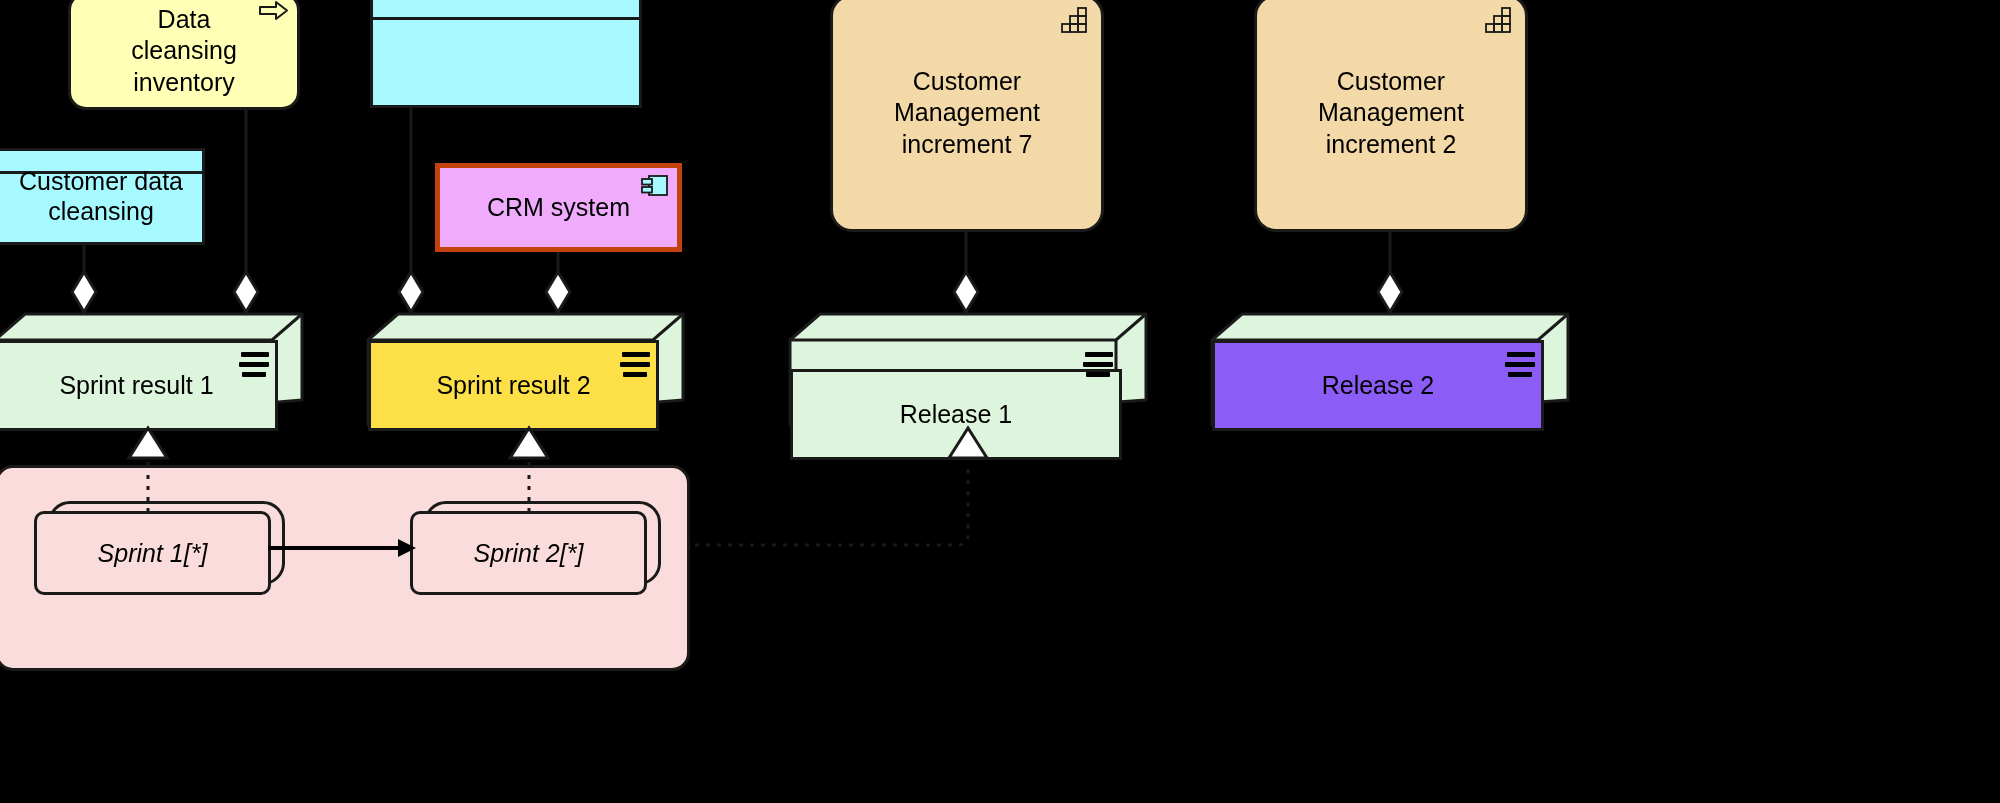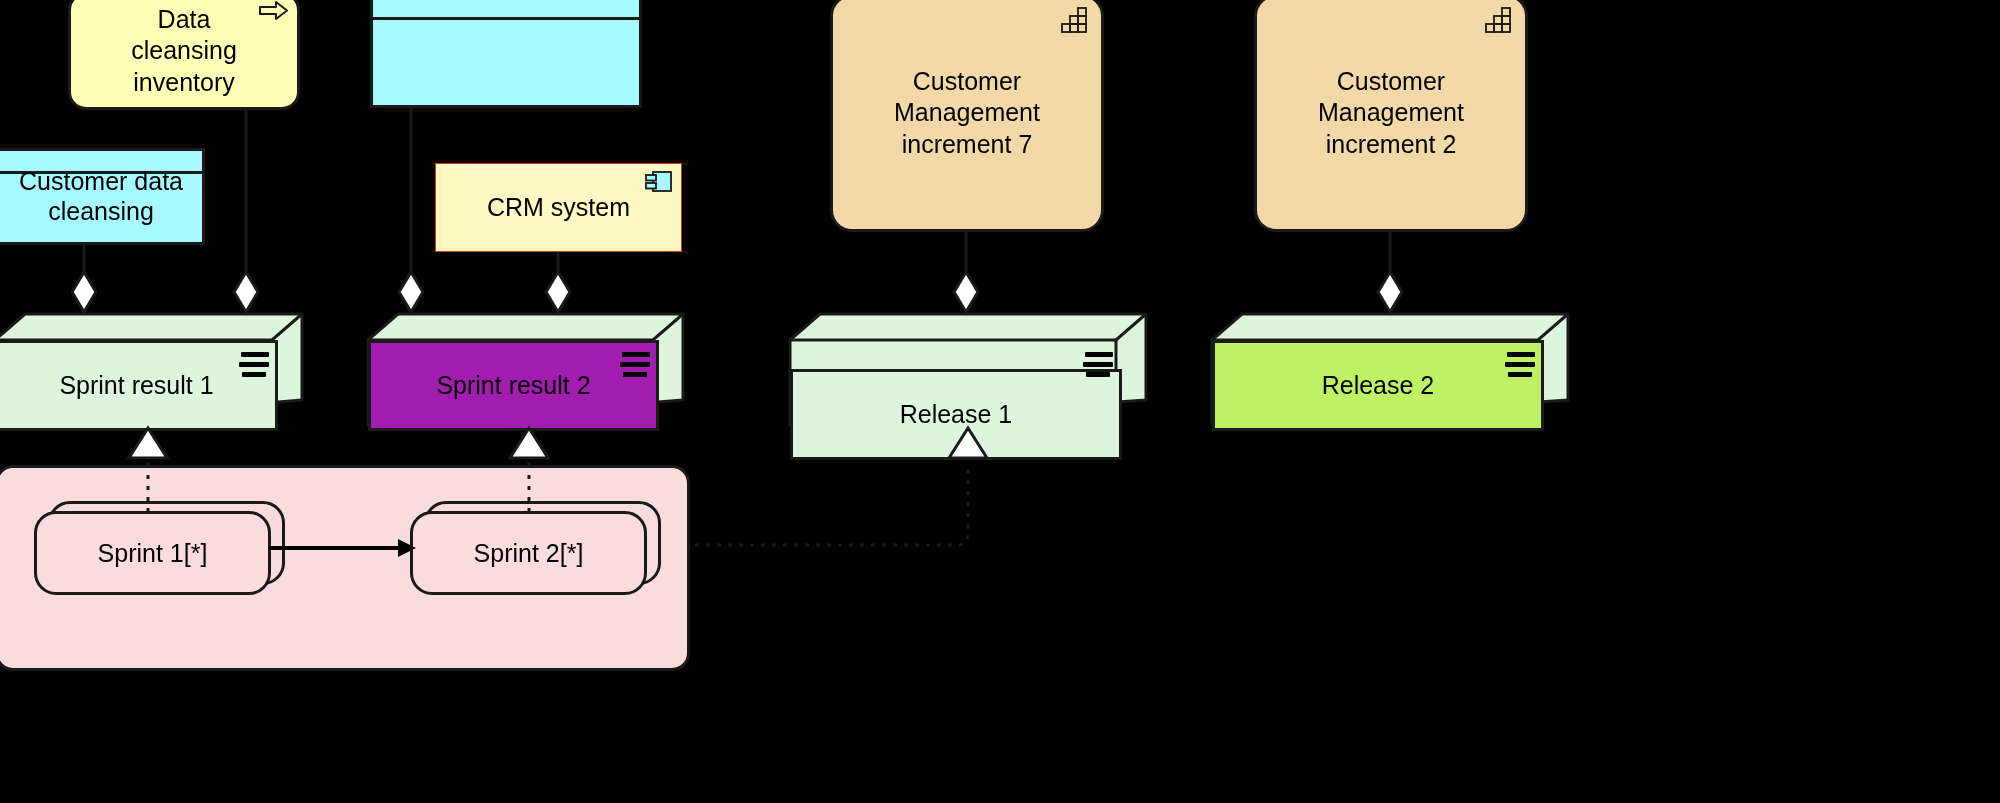--- a/index.html
+++ b/index.html
@@ -23,22 +23,22 @@
     font-size:25px;color:#000;line-height:1.18;
   }
   .bizobj .band{
     position:absolute;left:0;right:0;top:0;height:20px;
     border-bottom:3px solid #1a1a1a;
   }
   .bizobj .lbl{padding:0 8px;position:relative;z-index:2;}
 
   
   .appcomp{
-    border:1px solid #c2410c;
-    background:#fef9c3;
+    border:5px solid #c2410c;
+    background:#f0abfc;
     display:flex;align-items:center;justify-content:center;
     text-align:center;font-size:25px;color:#000;line-height:1.18;
   }
 
   
   .rounded{
     border:3px solid #1a1a1a;
     border-radius:18px;
     display:flex;align-items:center;justify-content:center;
     text-align:center;font-size:25px;color:#000;line-height:1.26;
@@ -76,24 +76,24 @@
   }
   
   .multi{position:absolute;}
   .multi .back{
     position:absolute;left:14px;top:-10px;
     border:3px solid #1a1a1a;border-radius:22px;
     background:#FBDCDC;
   }
   .multi .front{
     position:absolute;left:0;top:0;
-    border:3px solid #1a1a1a;border-radius:22px;
+    border:3px solid #1a1a1a;border-radius:10px;
     background:#FBDCDC;
     display:flex;align-items:center;justify-content:center;
-    font-size:25px;color:#000;text-align:center;
+    font-size:25px;color:#000;text-align:center;font-style:italic;
   }
 
   
   #links{position:absolute;left:0;top:0;width:2000px;height:803px;z-index:1;overflow:visible;}
   #links2{position:absolute;left:0;top:0;width:2000px;height:803px;z-index:6;overflow:visible;pointer-events:none;}
 </style>
 </head>
 <body>
 
 <div id="stage">
@@ -237,21 +237,21 @@
         <i></i>
     </span>
   </div>
 
   <div class="prism" style="left:368px;top:310px;width:315px;height:115px;z-index:3;">
     <svg width="315" height="115" viewBox="0 0 315 115">
       <polygon points="0,115 0,30 30,4 315,4 315,90" fill="#DCF5DC" stroke="#1a1a1a" stroke-width="3" stroke-linejoin="round"></polygon>
       <polyline points="0,30 285,30 315,4" fill="none" stroke="#1a1a1a" stroke-width="3"></polyline>
       <line x1="285" y1="30" x2="285" y2="115" stroke="#1a1a1a" stroke-width="3"></line>
     </svg>
-    <div class="face" style="left:0;top:30px;width:285px;height:85px;border:3px solid #1a1a1a;background:#a21caf;">
+    <div class="face" style="left:0;top:30px;width:285px;height:85px;border:3px solid #1a1a1a;background:#fde047;">
       <span>Sprint result 2</span>
     </div>
     <span class="icon deliv-icon" style="left:252px;top:42px;z-index:4;">
       <i></i>
         <i></i>
         <i></i>
     </span>
   </div>
 
   <div class="prism" style="left:790px;top:310px;width:356px;height:115px;z-index:3;">
@@ -269,21 +269,21 @@
         <i></i>
     </span>
   </div>
 
   <div class="prism" style="left:1212px;top:310px;width:356px;height:115px;z-index:3;">
     <svg width="356" height="115" viewBox="0 0 356 115">
       <polygon points="0,115 0,30 30,4 356,4 356,90" fill="#DCF5DC" stroke="#1a1a1a" stroke-width="3" stroke-linejoin="round"></polygon>
       <polyline points="0,30 326,30 356,4" fill="none" stroke="#1a1a1a" stroke-width="3"></polyline>
       <line x1="326" y1="30" x2="326" y2="115" stroke="#1a1a1a" stroke-width="3"></line>
     </svg>
-    <div class="face" style="left:0;top:30px;width:326px;height:85px;border:3px solid #1a1a1a;background:#bef264;">
+    <div class="face" style="left:0;top:30px;width:326px;height:85px;border:3px solid #1a1a1a;background:#8b5cf6;">
       <span>Release 2</span>
     </div>
     <span class="icon deliv-icon" style="left:293px;top:42px;z-index:4;">
       <i></i>
         <i></i>
         <i></i>
     </span>
   </div>
 
   <div class="group" style="left:-5px;top:465px;width:689px;height:200px;z-index:2;"></div>

